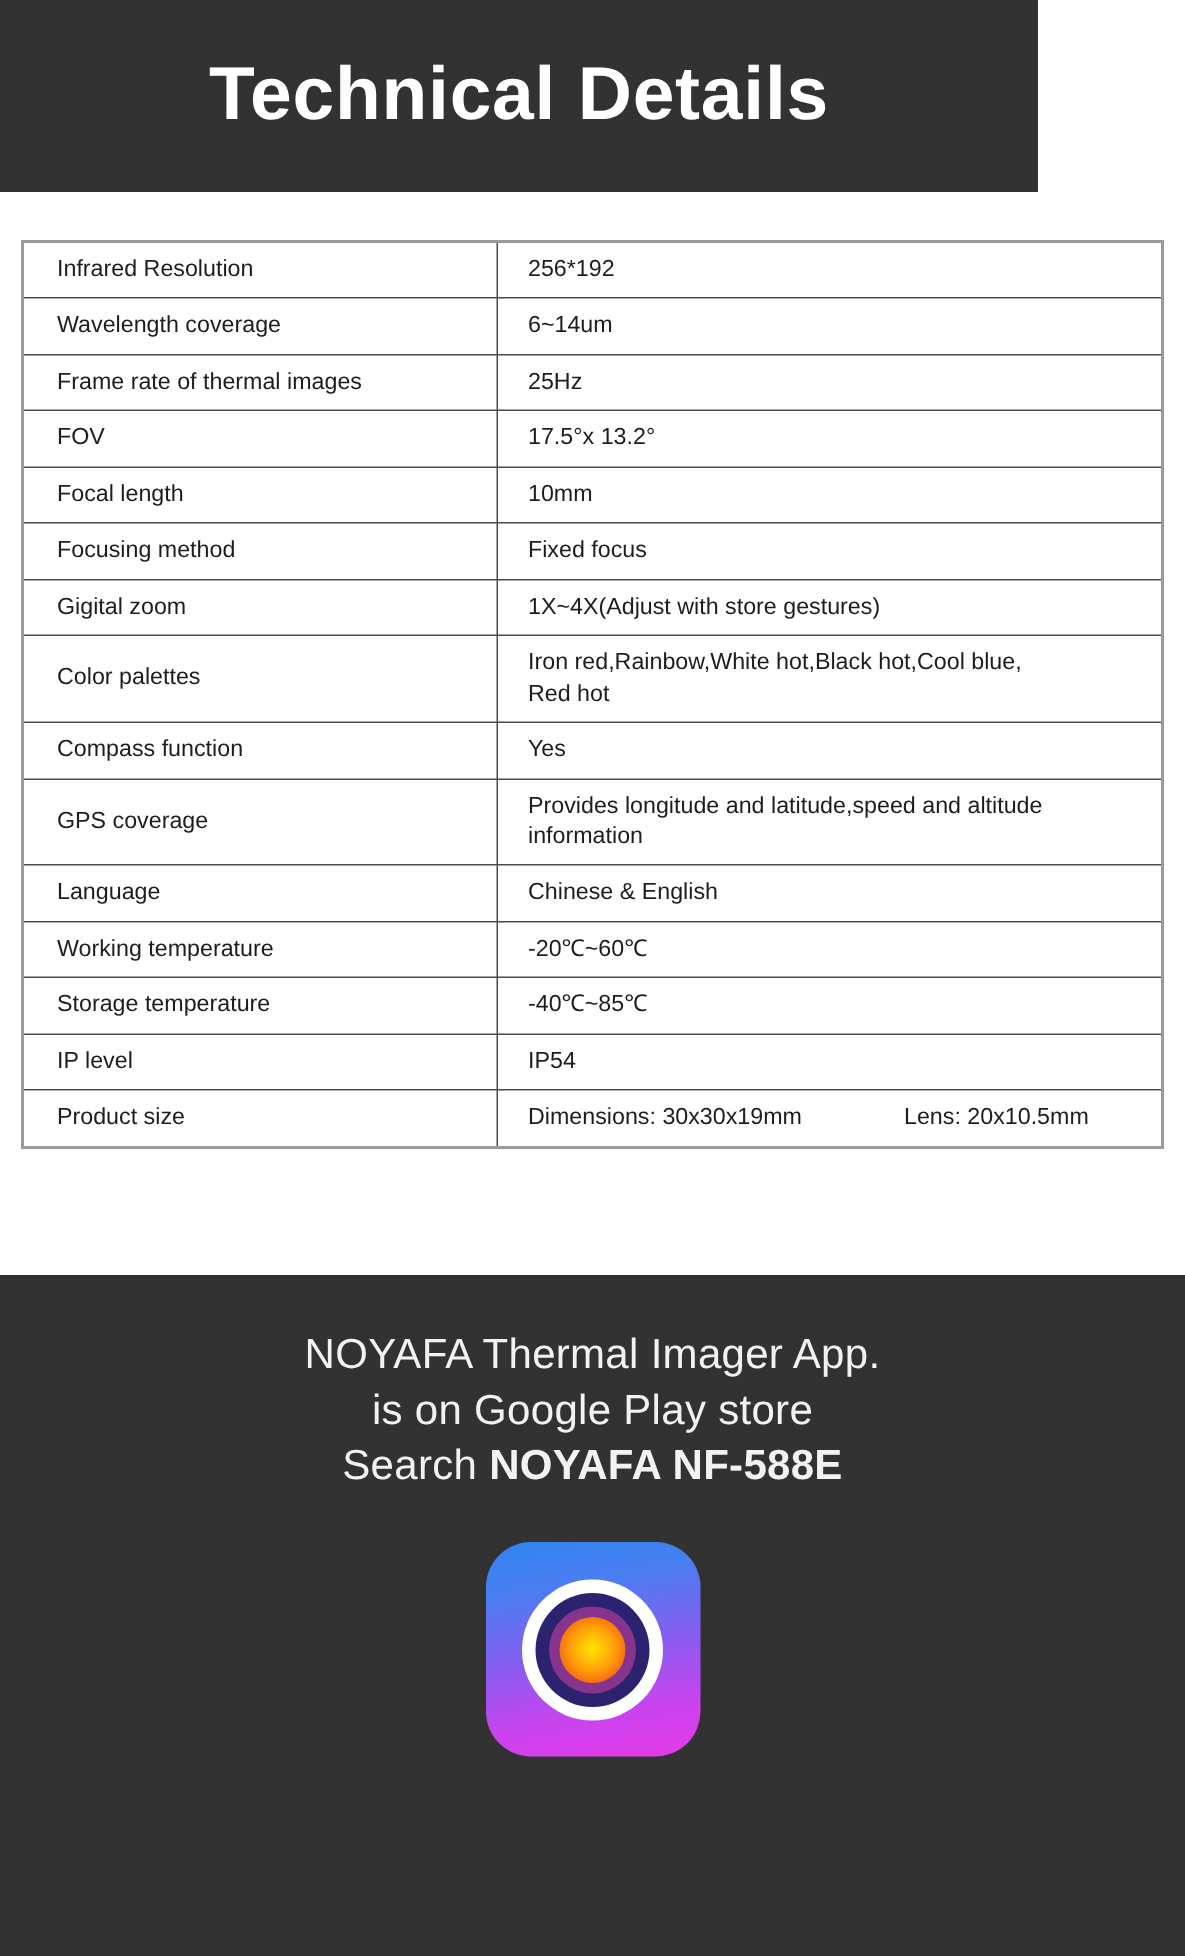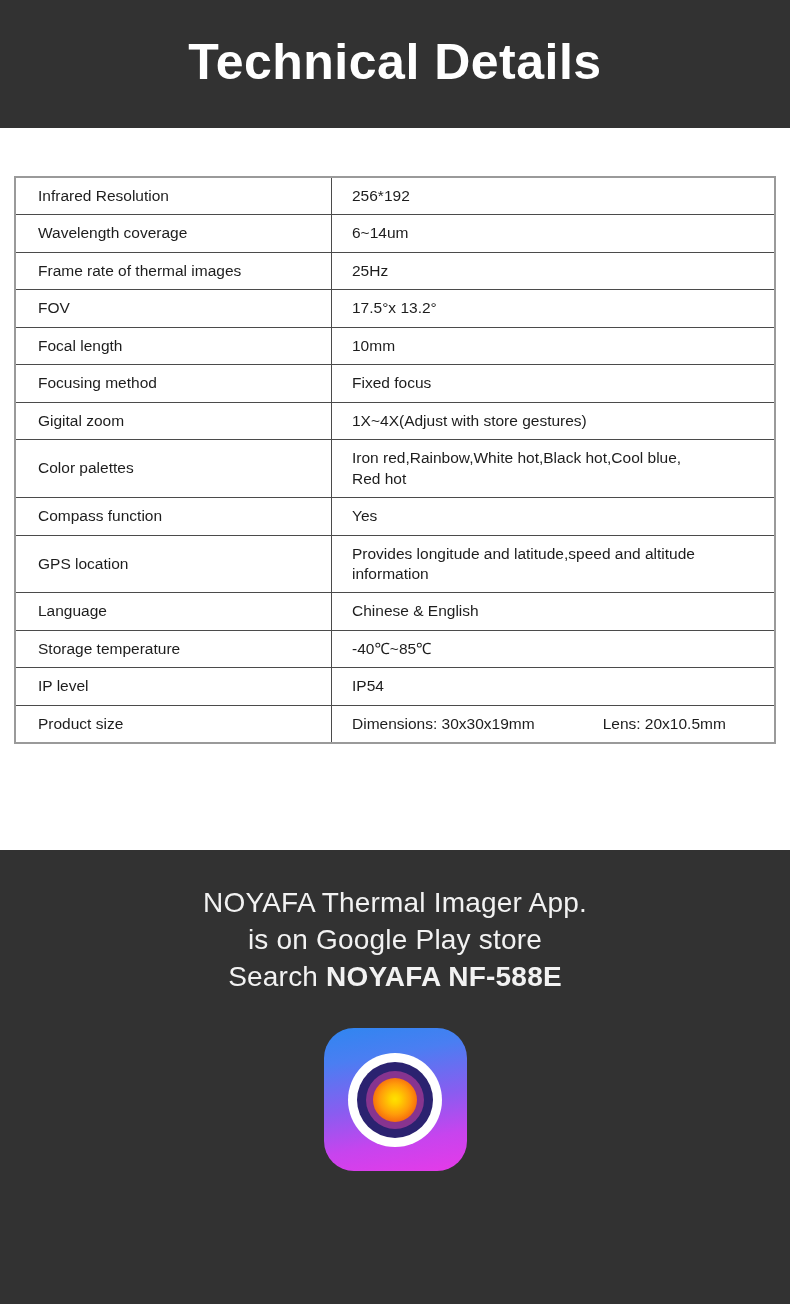--- a/index.html
+++ b/index.html
@@ -10,42 +10,42 @@
   body {
     width: 790px;
     height: 1304px;
     font-family: "Liberation Sans", sans-serif;
     -webkit-font-smoothing: antialiased;
     overflow: hidden;
   }
 
   
   .header-banner {
-    width: 790px;
+    width: 692px;
     height: 128px;
     background: #323232;
     display: flex;
     align-items: center;
     justify-content: center;
     box-sizing: border-box;
   }
   .header-title {
     color: #ffffff;
     font-family: "Liberation Sans", sans-serif;
     font-weight: bold;
     font-size: 50px;
     letter-spacing: 0.5px;
     line-height: 1;
     margin: 0;
     padding-bottom: 4px;
   }
 
   
   .table-wrap {
-    padding: 48px 14px 0 14px;
+    padding: 32px 14px 0 14px;
     box-sizing: border-box;
   }
   table.spec-table {
     width: 762px;
     border-collapse: collapse;
     border: 2px solid #9a9a9a;
     table-layout: fixed;
   }
   table.spec-table td {
     border: 1px solid #4b4b4b;
@@ -195,30 +195,36 @@
             <span class="val-line">Red hot</span>
           </td>
         </tr>
         <tr>
           <td class="spec-label">Compass function</td>
           <td class="spec-value">
             <span class="val-line">Yes</span>
           </td>
         </tr>
         <tr>
-          <td class="spec-label">GPS location</td>
+          <td class="spec-label">GPS coverage</td>
           <td class="spec-value">
             <span class="val-line">Provides longitude and latitude,speed and altitude</span>
             <span class="val-line">information</span>
           </td>
         </tr>
         <tr>
           <td class="spec-label">Language</td>
           <td class="spec-value">
             <span class="val-line">Chinese &amp; English</span>
+          </td>
+        </tr>
+        <tr>
+          <td class="spec-label">Working temperature</td>
+          <td class="spec-value">
+            <span class="val-line">-20℃~60℃</span>
           </td>
         </tr>
         <tr>
           <td class="spec-label">Storage temperature</td>
           <td class="spec-value">
             <span class="val-line">-40℃~85℃</span>
           </td>
         </tr>
         <tr>
           <td class="spec-label">IP level</td>

